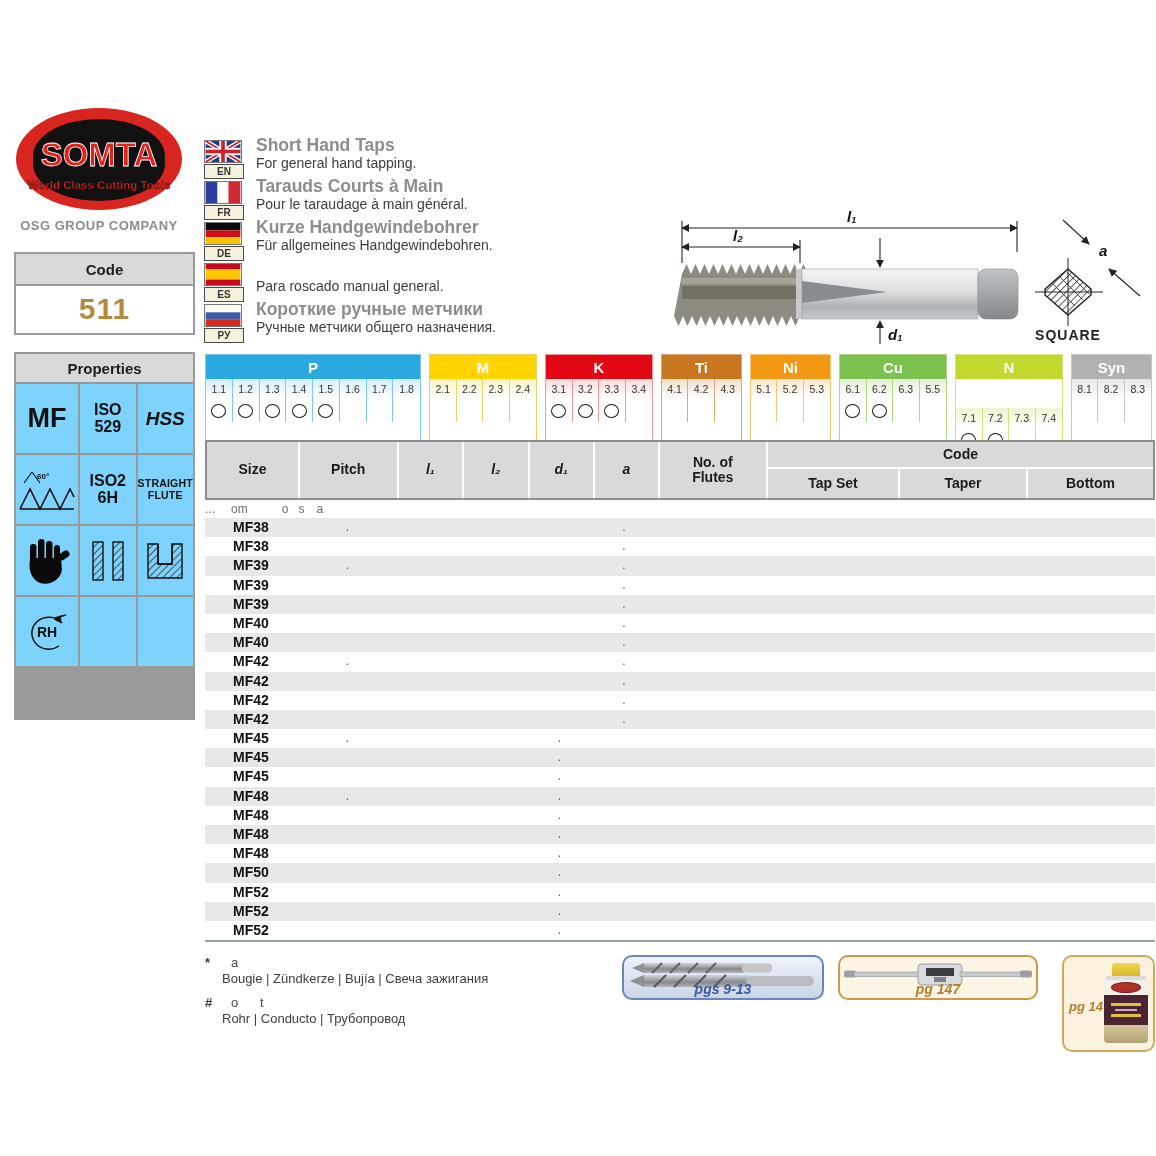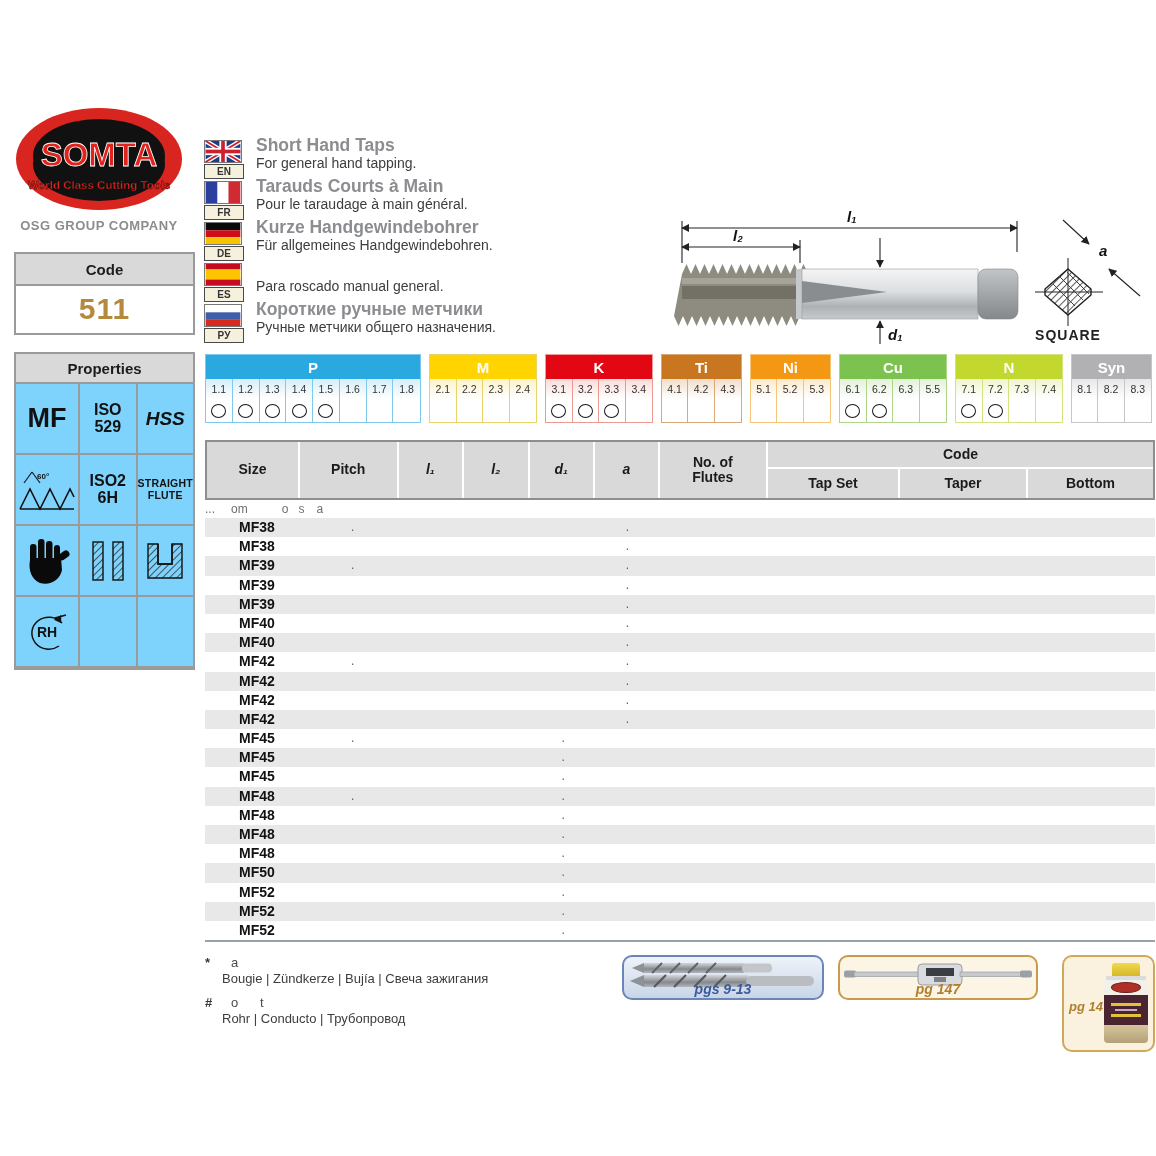--- a/index.html
+++ b/index.html
@@ -13,21 +13,21 @@
            font-weight:bold;font-size:13px;letter-spacing:.5px;color:#8a8c8e;}
 
   
   .codebox{position:absolute;left:14px;top:252px;width:181px;height:83px;border:2px solid #9a9a9a;background:#fff;}
   .codebox .hd{height:32px;background:#d9d9d9;border-bottom:2px solid #9a9a9a;
                display:flex;align-items:center;justify-content:center;font-weight:bold;font-size:15px;color:#1c1c1c;}
   .codebox .val{height:45px;display:flex;align-items:center;justify-content:center;
                 font-weight:800;font-size:30px;color:#b5893b;letter-spacing:1px;}
 
   
-  .props{position:absolute;left:14px;top:352px;width:181px;height:318px;border:2px solid #9a9a9a;background:#9a9a9a;}
+  .props{position:absolute;left:14px;top:352px;width:181px;height:368px;border:2px solid #9a9a9a;background:#9a9a9a;}
   .props .hd{height:30px;background:#d9d9d9;display:flex;align-items:center;justify-content:center;
              font-weight:bold;font-size:15px;color:#1c1c1c;border-bottom:2px solid #9a9a9a;}
   .props .grid{display:grid;grid-template-columns:repeat(3,1fr);grid-template-rows:repeat(4,1fr);
                gap:2px;height:282px;background:#9a9a9a;}
   .prop-cell{background:#7dd3fc;display:flex;align-items:center;justify-content:center;text-align:center;
              font-weight:800;color:#111;white-space:pre-line;line-height:1.05;}
   .prop-cell.big{font-size:27px;}
   .prop-cell.mid{font-size:16px;}
   .prop-cell.hss{font-size:19px;font-style:italic;}
   .prop-cell.small{font-size:10.5px;letter-spacing:.2px;}
@@ -62,21 +62,21 @@
     display:grid;grid-template-columns:93fr 99fr 65fr 65fr 65fr 64fr 109fr 133fr 129fr 128fr;
     grid-template-rows:26fr 30fr;gap:2px;background:#fff;border:2px solid #8e8e90;}
   .hcell{background:#d9d9d9;display:flex;align-items:center;justify-content:center;text-align:center;
          font-weight:bold;font-size:14px;color:#1b1b1b;white-space:pre-line;line-height:1.1;}
   .hcell.sub{font-style:italic;}
   .rspan{grid-row:1/3;}
   .code-span{grid-column:8/11;grid-row:1;}
   .units-note{position:absolute;left:205px;top:502px;font-size:12px;color:#6f6f6f;}
   .units-note span{display:inline-block;}
   .spec-rows{position:absolute;left:205px;top:518px;width:950px;border-bottom:2px solid #97a0ab;}
-  .srow{display:grid;grid-template-columns:93fr 99fr 65fr 65fr 65fr 64fr 109fr 133fr 129fr 128fr;height:19.2px;padding-left:6px;}
+  .srow{display:grid;grid-template-columns:93fr 99fr 65fr 65fr 65fr 64fr 109fr 133fr 129fr 128fr;height:19.2px;}
   .srow:nth-child(odd){background:#e8e8e8;}
   .scell{font-size:12px;line-height:19.2px;text-align:center;color:#555;}
   .scell.size{font-weight:bold;font-size:14px;color:#111;text-align:left;padding-left:28px;}
   .dot{color:#5a5a5a;font-size:12px;}
 
   
   .fn{position:absolute;font-size:13px;color:#4a4a4c;white-space:pre;}
   .fn .mk{font-weight:bold;color:#3a3a3c;display:inline-block;width:26px;}
   .fn.trans{color:#3d3d40;}
 
@@ -411,21 +411,21 @@
           </div>
           <div class="mcirc">
             <div class="circle"></div>
           </div>
           <div class="mcirc"></div>
           <div class="mcirc"></div>
         </div>
       </div>
       <div class="mgroup" style="--c: #c3d82e; --t: #f0f4cf; --b: #d5e27e; width: 108px;">
         <div class="mh">N</div>
-        <div class="mrow" style="grid-template-columns: repeat(4, 1fr);">
+        <div class="mrow" style="grid-template-columns: repeat(4, 1fr); margin-top: 29px;">
           <div class="mnum">7.1</div>
           <div class="mnum">7.2</div>
           <div class="mnum">7.3</div>
           <div class="mnum">7.4</div>
         </div>
         <div class="mrow" style="grid-template-columns: repeat(4, 1fr);">
           <div class="mcirc">
             <div class="circle"></div>
           </div>
           <div class="mcirc">

